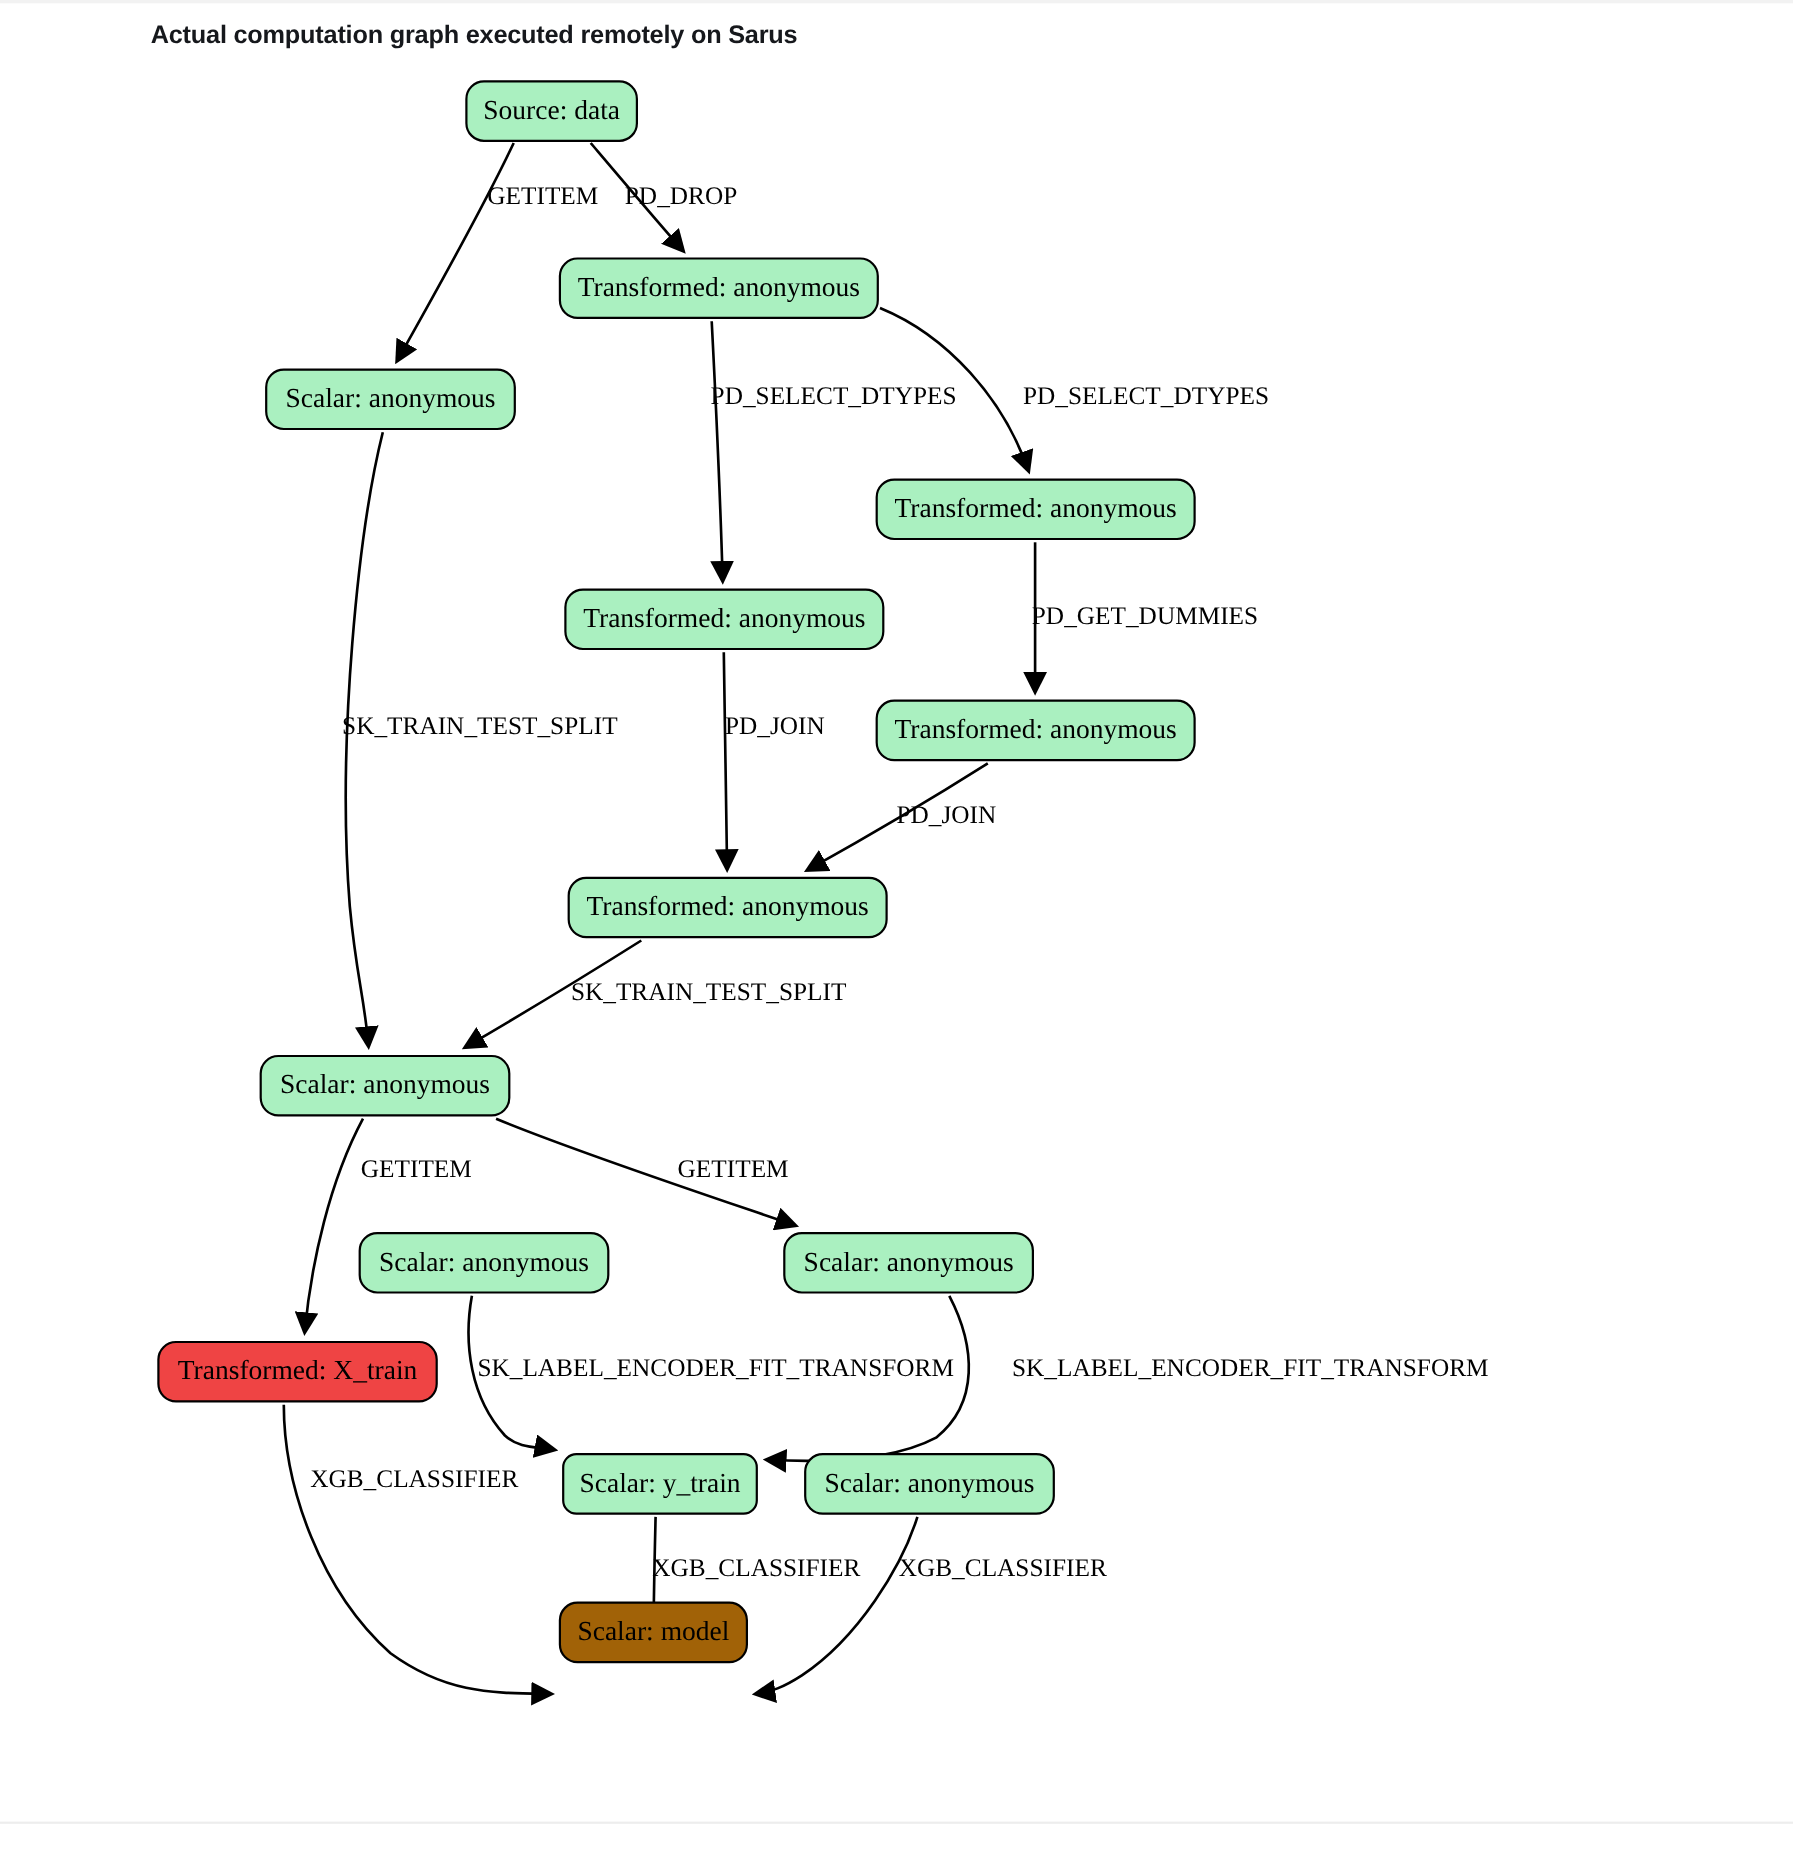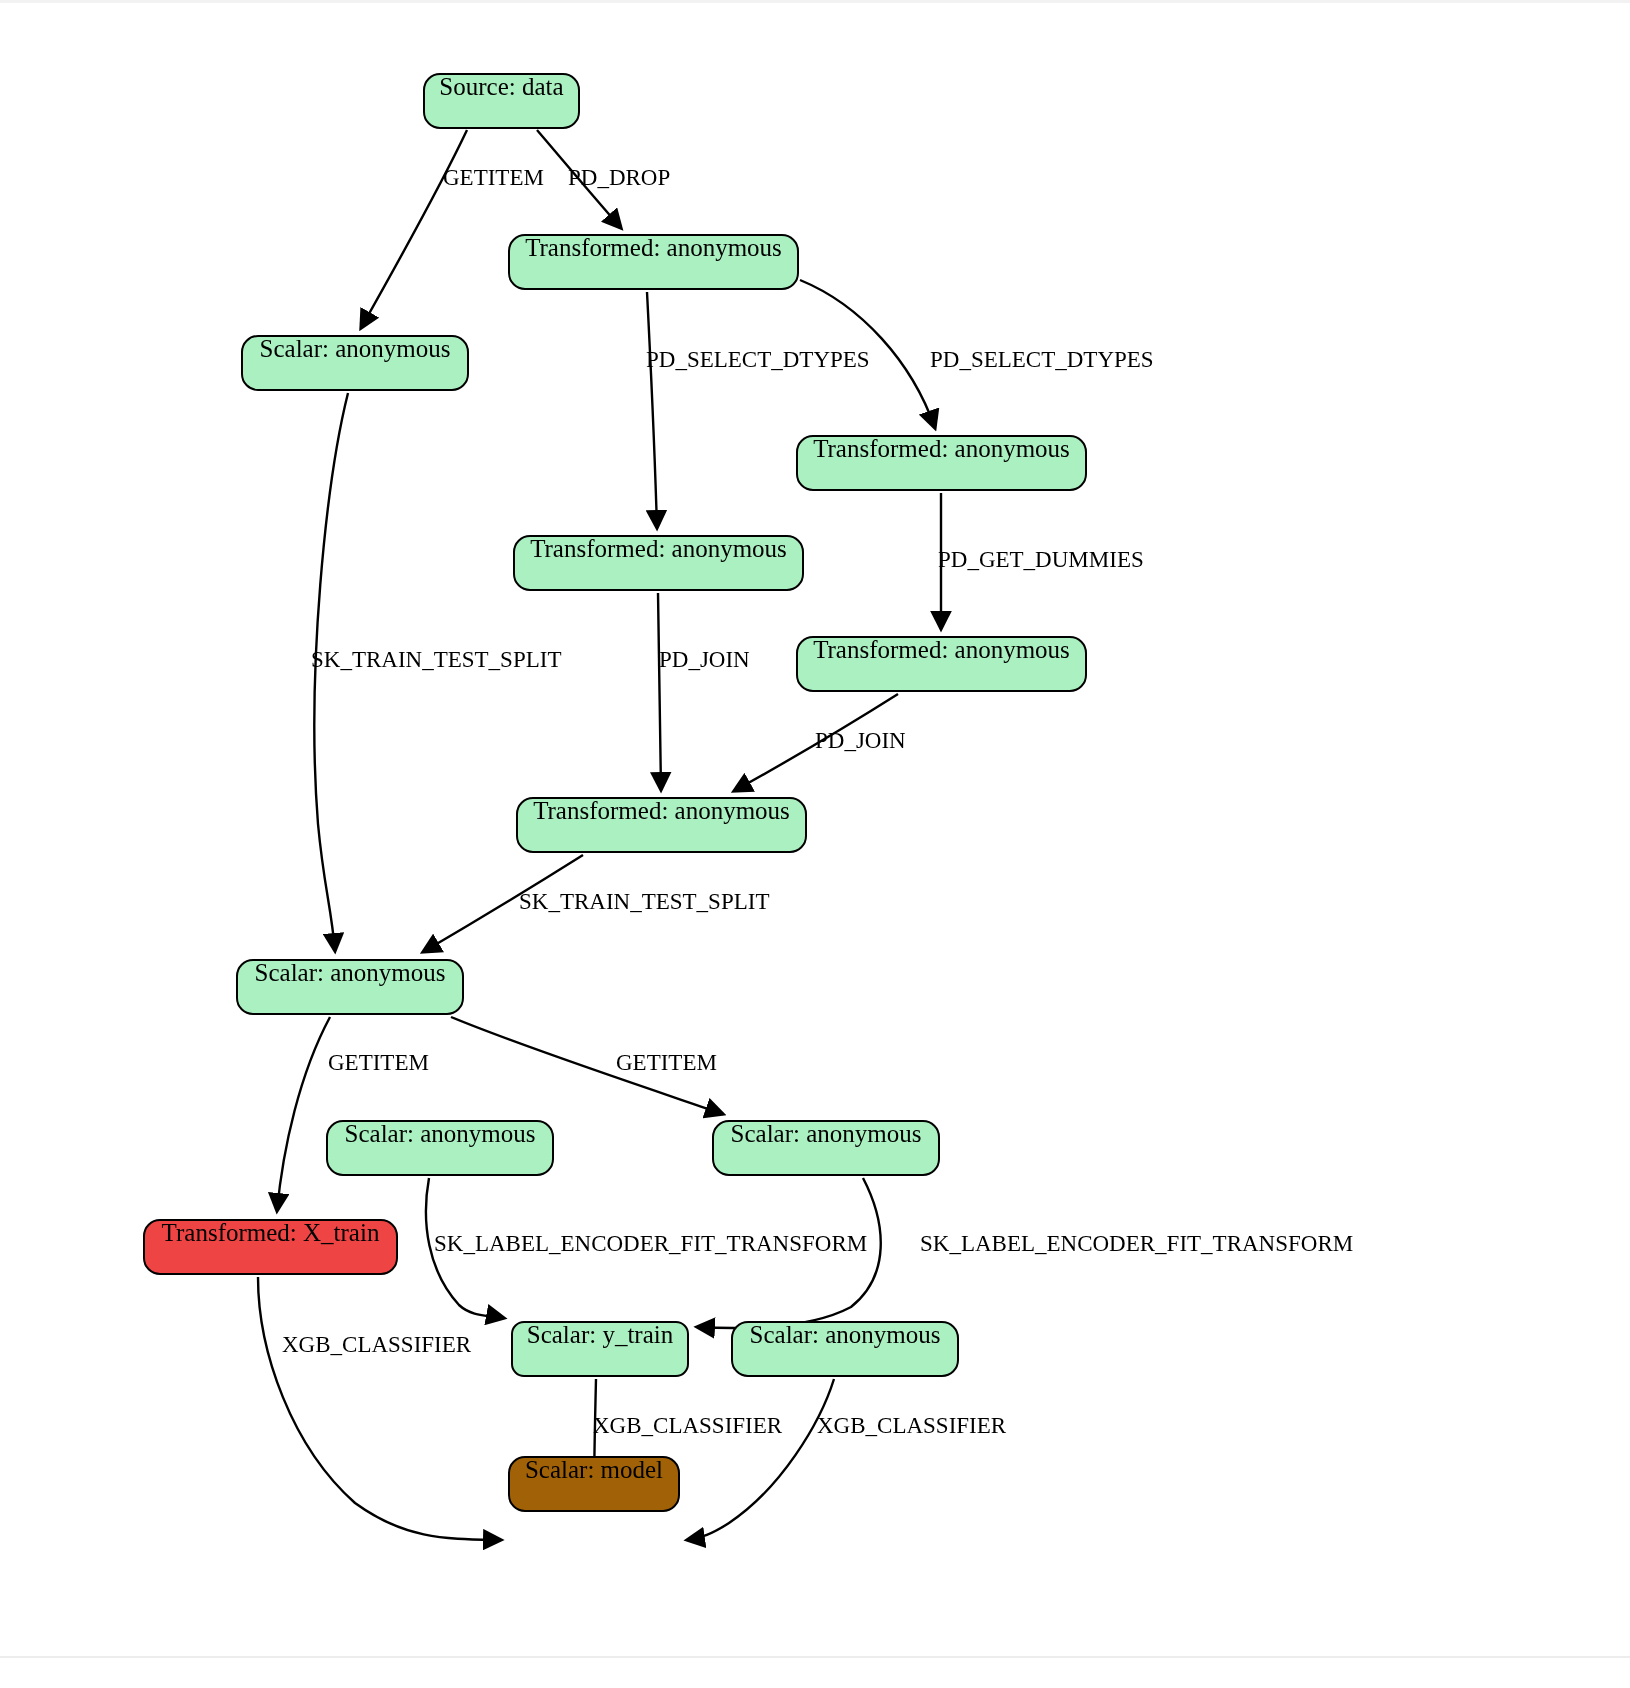--- a/index.html
+++ b/index.html
@@ -47,20 +47,21 @@
     left: 0; top: 0;
     width: 1630px;
     height: 1688px;
   }
   .node {
     position: absolute;
     box-sizing: border-box;
     border: 2.1px solid #000000;
     border-radius: 17px;
     display: flex;
+    align-items: center;
     justify-content: center;
     white-space: nowrap;
     font-size: 25px;
     color: #000000;
     z-index: 4;
   }
   .node-label {
     pointer-events: none;
     line-height: 1;
     position: relative;
@@ -76,20 +77,21 @@
   }
 </style>
 </head>
 <body>
 
 <div id="page" style="background: rgb(255, 255, 255);">
 
   <div id="top-rule"></div>
   <div id="bottom-rule"></div>
 
+  <div id="title" style="color: rgb(22, 24, 28);">Actual computation graph executed remotely on Sarus</div>
 
   <svg id="graph-svg" viewBox="0 0 1630 1688" xmlns="http://www.w3.org/2000/svg">
     <defs>
       <marker id="arrow" viewBox="0 0 12 12" refX="10" refY="6" markerWidth="9" markerHeight="9" orient="auto-start-reverse">
         <path d="M 0 0 L 12 6 L 0 12 z" fill="#000000"></path>
       </marker>
     </defs>
     <g fill="none" stroke="#000000" stroke-width="2.4" marker-end="url(#arrow)">
 
       <path d="M 467,130 C 441,185 392,273 361,328"></path>

